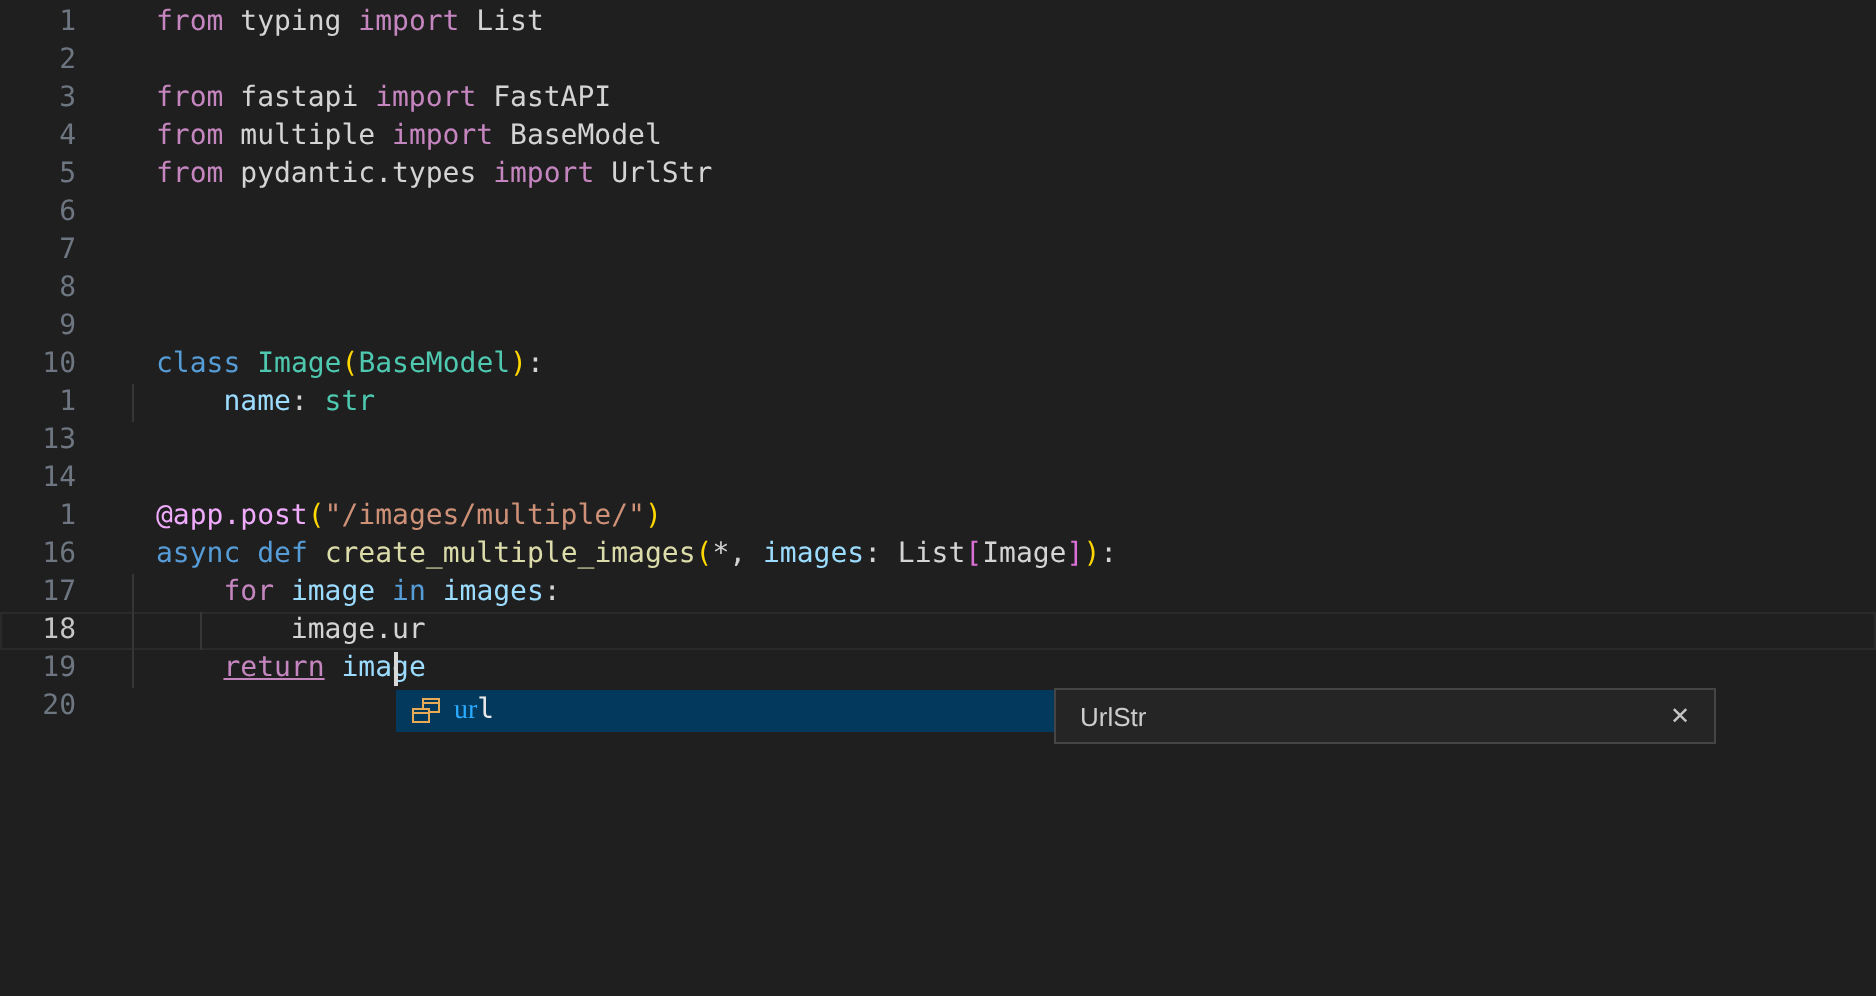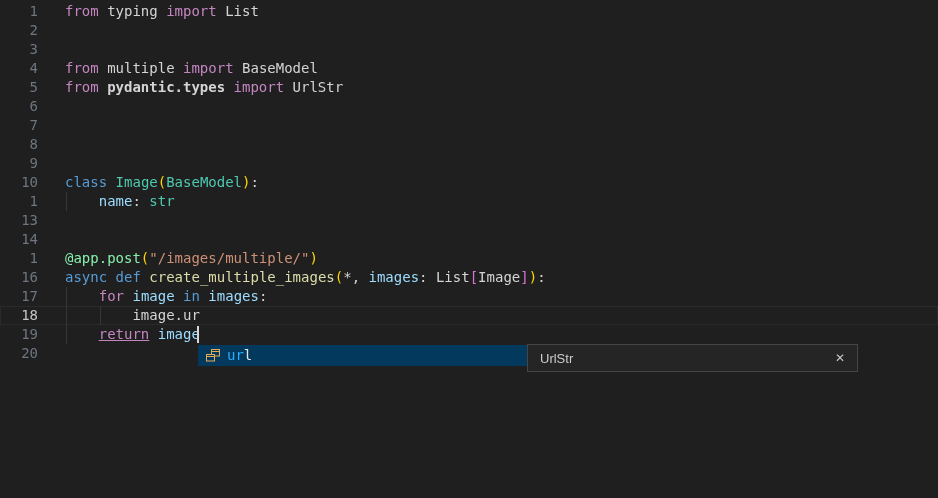--- a/index.html
+++ b/index.html
@@ -4,59 +4,59 @@
 <style>
   html,body{margin:0;padding:0;background:#1f1f1f;width:938px;height:498px;overflow:hidden;}
   .editor{
     position:relative;width:938px;height:498px;background:#1f1f1f;
     font-family:"DejaVu Sans Mono","Liberation Mono",monospace;
     font-size:14px;line-height:19px;padding-top:2px;box-sizing:border-box;
   }
   .line{position:relative;height:19px;display:flex;white-space:pre;}
   .line.current{box-shadow:inset 0 0 0 1px #2a2a2a;}
   .ln{flex:none;width:38px;text-align:right;color:#6e7681;user-select:none;}
-  .code{margin-left:27px;position:relative;color:#d4d4d4;}
+  .code{margin-left:40px;position:relative;color:#d4d4d4;}
   .guide{position:absolute;top:0;width:1px;height:19px;background:#363636;}
   .squiggle{text-decoration:underline;text-decoration-style:wavy;text-decoration-color:#4fae58;text-decoration-thickness:1px;text-underline-offset:3px;}
   .caret{position:absolute;left:197px;top:326px;width:2px;height:17px;background:#d8d8d8;}
   .suggest-row{
     position:absolute;left:198px;top:345px;width:329px;height:21px;
     background:#04395E;display:flex;align-items:center;box-sizing:border-box;
     font-family:"DejaVu Sans Mono","Liberation Mono",monospace;font-size:14px;
   }
   .kind-icon{flex:none;width:16px;height:16px;margin:0 6px 0 7px;display:inline-block;}
-  .slabel .match{color:#2AABFF;}
+  .slabel .match{color:#2AABFF;font-family:Liberation Serif, serif;}
   .slabel .rest{color:#e8e8e8;}
   .suggest-docs{
     position:absolute;left:527px;top:344px;width:331px;height:28px;
     background:#252526;border:1px solid #454545;box-sizing:border-box;
     display:flex;align-items:center;padding:0 12px;
     font-family:"Liberation Sans","DejaVu Sans",sans-serif;font-size:13px;color:#cccccc;
   }
   .suggest-docs .close{margin-left:auto;color:#c5c5c5;font-size:12px;cursor:pointer;}
 </style>
 </head>
 <body>
 
 <div class="editor">
   <div id="lines">
       <div class="line"><span class="ln">1</span><span class="code"><span style="color: rgb(197, 134, 192);">from</span><span style="color: rgb(212, 212, 212);"> typing </span><span style="color: rgb(197, 134, 192);">import</span><span style="color: rgb(212, 212, 212);"> List</span></span></div>
       <div class="line"><span class="ln">2</span><span class="code"></span></div>
-      <div class="line"><span class="ln">3</span></div>
+      <div class="line"><span class="ln">3</span><span class="code"><span style="color: rgb(197, 134, 192);">from</span><span style="color: rgb(212, 212, 212);"> fastapi </span><span style="color: rgb(197, 134, 192);">import</span><span style="color: rgb(212, 212, 212);"> FastAPI</span></span></div>
       <div class="line"><span class="ln">4</span><span class="code"><span style="color: rgb(197, 134, 192);">from</span><span style="color: rgb(212, 212, 212);"> multiple </span><span style="color: rgb(197, 134, 192);">import</span><span style="color: rgb(212, 212, 212);"> BaseModel</span></span></div>
-      <div class="line"><span class="ln">5</span><span class="code"><span style="color: rgb(197, 134, 192);">from</span><span style="color: rgb(212, 212, 212); font-weight: bold;"> pydantic.types </span><span style="color: rgb(197, 134, 192);">import</span><span style="color: rgb(212, 212, 212);"> UrlStr</span></span></div>
+      <div class="line"><span class="ln">5</span><span class="code"><span style="color: rgb(197, 134, 192);">from</span><span style="color: rgb(212, 212, 212);"> pydantic.types </span><span style="color: rgb(197, 134, 192);">import</span><span style="color: rgb(212, 212, 212);"> UrlStr</span></span></div>
       <div class="line"><span class="ln">6</span><span class="code"></span></div>
       <div class="line"><span class="ln">7</span></div>
       <div class="line"><span class="ln">8</span><span class="code"></span></div>
       <div class="line"><span class="ln">9</span><span class="code"></span></div>
       <div class="line"><span class="ln">10</span><span class="code"><span style="color: rgb(86, 156, 214);">class</span><span style="color: rgb(212, 212, 212);"> </span><span style="color: rgb(78, 201, 176);">Image</span><span style="color: rgb(255, 215, 0);">(</span><span style="color: rgb(78, 201, 176);">BaseModel</span><span style="color: rgb(255, 215, 0);">)</span><span style="color: rgb(212, 212, 212);">:</span></span></div>
       <div class="line"><span class="ln">1</span><span class="guide" style="left: 66px; background: rgb(54, 54, 54);"></span><span class="code"><span style="color: rgb(212, 212, 212);">    </span><span style="color: rgb(156, 220, 254);">name</span><span style="color: rgb(212, 212, 212);">: </span><span style="color: rgb(78, 201, 176);">str</span></span></div>
       <div class="line"><span class="ln">13</span><span class="code"></span></div>
       <div class="line"><span class="ln">14</span><span class="code"></span></div>
-      <div class="line"><span class="ln">1</span><span class="code"><span style="color: #86efac;">@app.post</span><span style="color: rgb(255, 215, 0);">(</span><span style="color: rgb(206, 145, 120);">"/images/multiple/"</span><span style="color: rgb(255, 215, 0);">)</span></span></div>
+      <div class="line"><span class="ln">1</span><span class="code"><span style="color: #f0abfc;">@app.post</span><span style="color: rgb(255, 215, 0);">(</span><span style="color: rgb(206, 145, 120);">"/images/multiple/"</span><span style="color: rgb(255, 215, 0);">)</span></span></div>
       <div class="line"><span class="ln">16</span><span class="code"><span style="color: rgb(86, 156, 214);">async</span><span style="color: rgb(212, 212, 212);"> </span><span style="color: rgb(86, 156, 214);">def</span><span style="color: rgb(212, 212, 212);"> </span><span style="color: rgb(220, 220, 170);">create_multiple_images</span><span style="color: rgb(255, 215, 0);">(</span><span style="color: rgb(212, 212, 212);">*, </span><span style="color: rgb(156, 220, 254);">images</span><span style="color: rgb(212, 212, 212);">: List</span><span style="color: rgb(218, 112, 214);">[</span><span style="color: rgb(212, 212, 212);">Image</span><span style="color: rgb(218, 112, 214);">]</span><span style="color: rgb(255, 215, 0);">)</span><span style="color: rgb(212, 212, 212);">:</span></span></div>
       <div class="line"><span class="ln">17</span><span class="guide" style="left: 66px; background: rgb(54, 54, 54);"></span><span class="code"><span style="color: rgb(212, 212, 212);">    </span><span style="color: rgb(197, 134, 192);">for</span><span style="color: rgb(212, 212, 212);"> </span><span style="color: rgb(156, 220, 254);">image</span><span style="color: rgb(212, 212, 212);"> </span><span style="color: rgb(86, 156, 214);">in</span><span style="color: rgb(212, 212, 212);"> </span><span style="color: rgb(156, 220, 254);">images</span><span style="color: rgb(212, 212, 212);">:</span></span></div>
       <div class="line current"><span class="ln" style="color: rgb(198, 198, 198);">18</span><span class="guide" style="left: 66px; background: rgb(54, 54, 54);"></span><span class="guide" style="left: 99.72px; background: rgb(54, 54, 54);"></span><span class="code"><span style="color: rgb(212, 212, 212);">        image.ur</span></span></div>
       <div class="line"><span class="ln">19</span><span class="guide" style="left: 66px; background: rgb(54, 54, 54);"></span><span class="code"><span style="color: rgb(212, 212, 212);">    </span><span style="color: rgb(197, 134, 192); text-decoration: underline;">return</span><span style="color: rgb(212, 212, 212);"> </span><span style="color: rgb(156, 220, 254);">image</span></span></div>
       <div class="line"><span class="ln">20</span><span class="code"></span></div>
     </div>
 
   <div class="caret"></div>
 
   <div>

